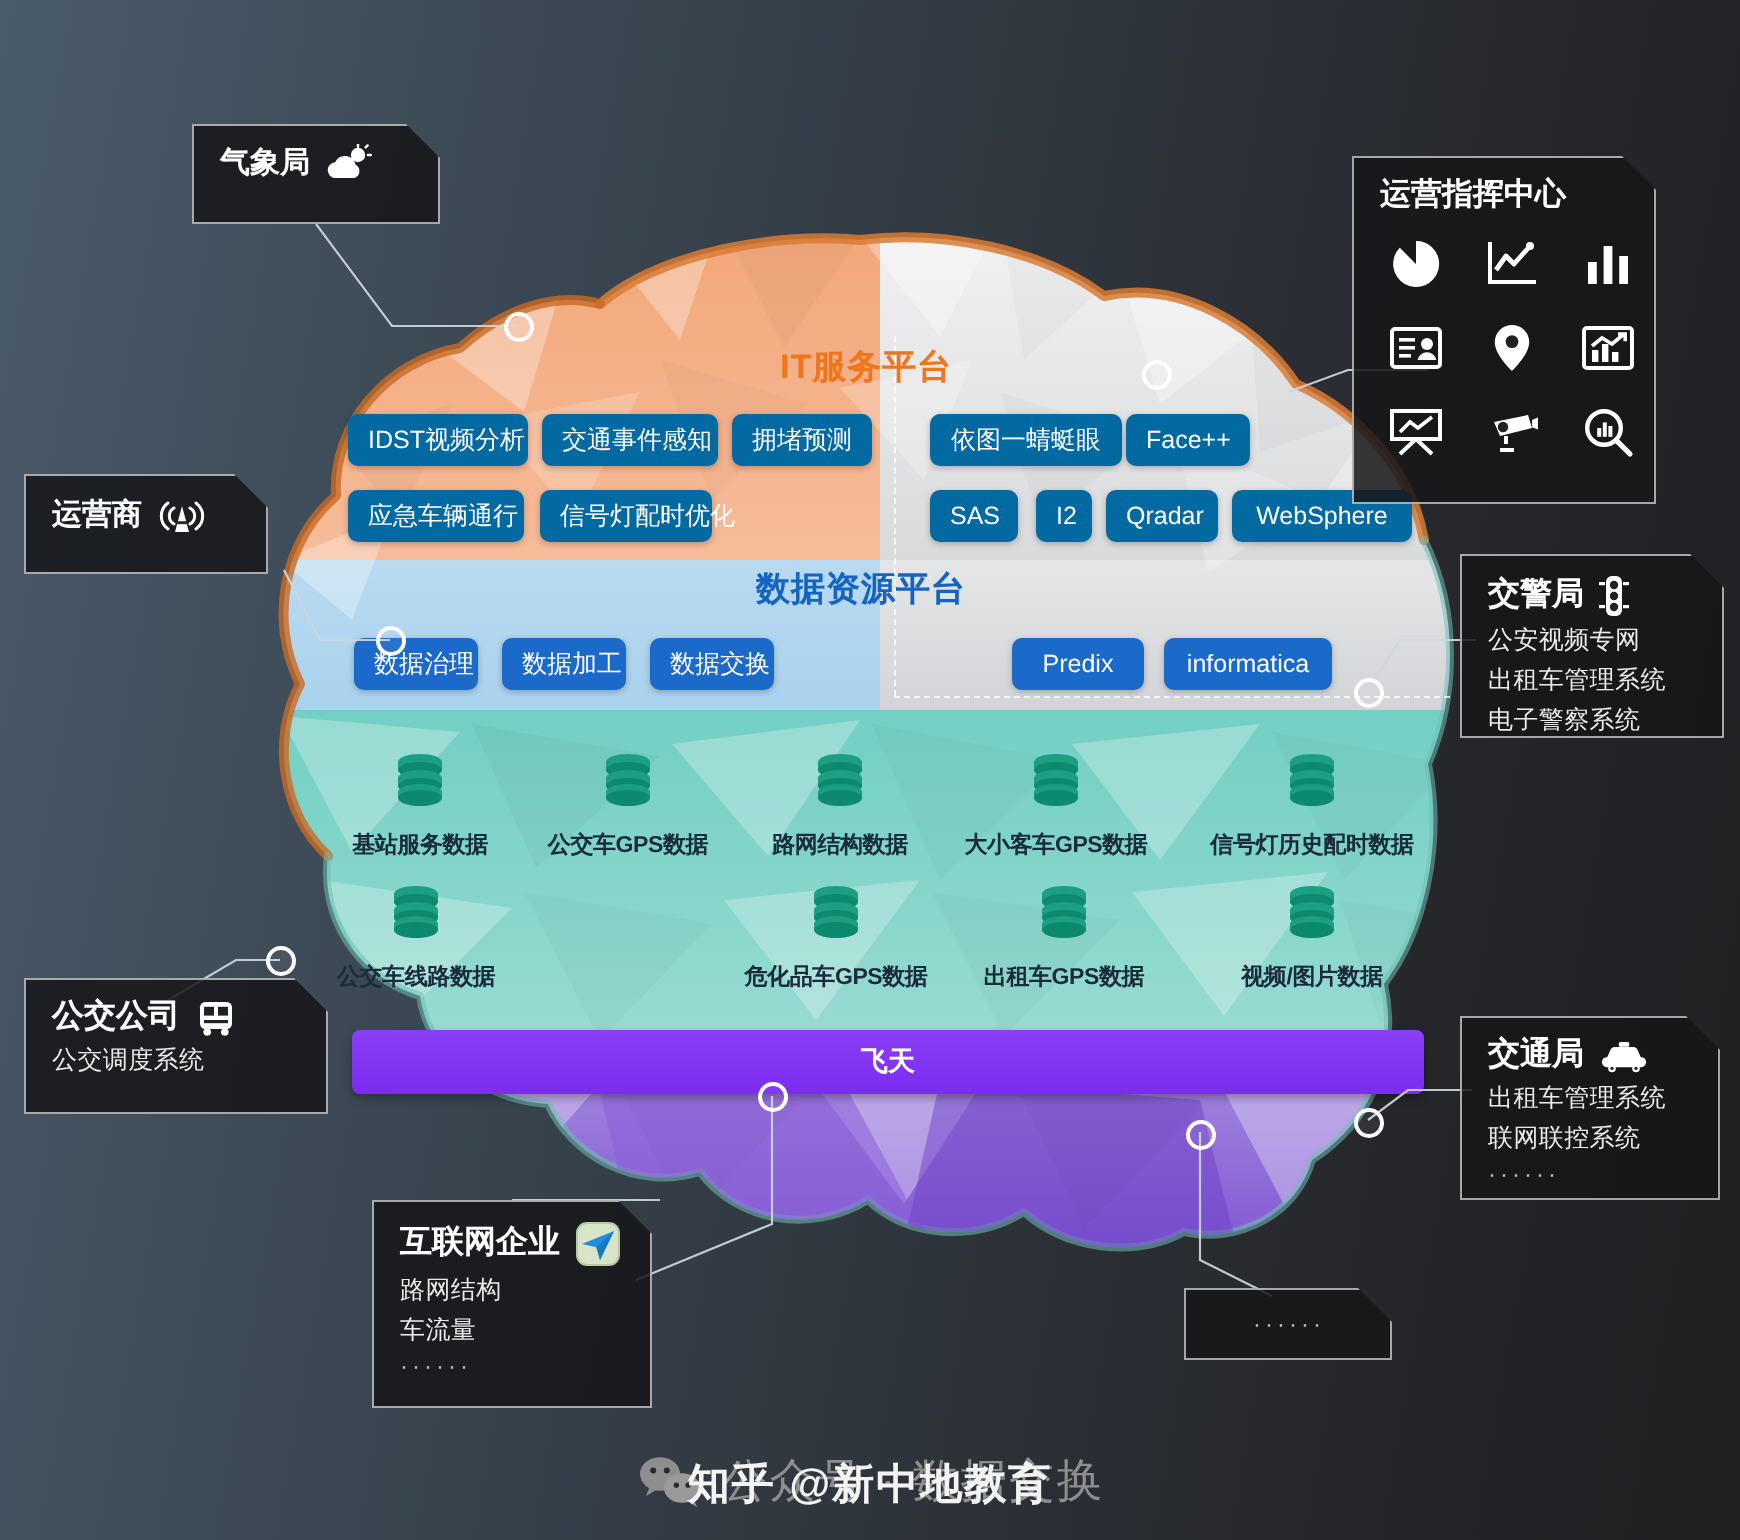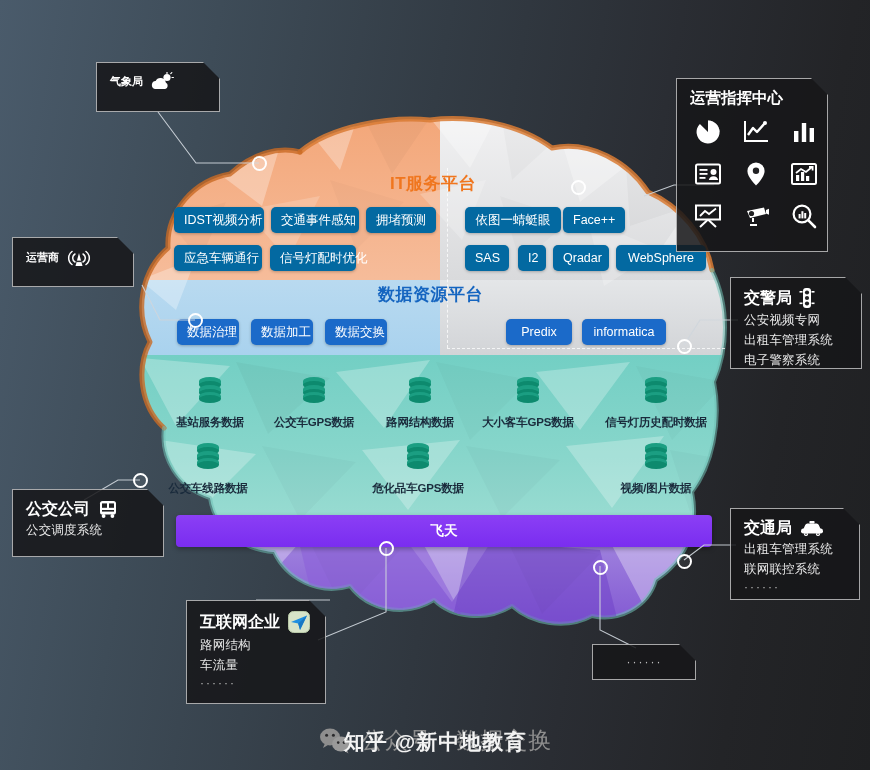--- a/index.html
+++ b/index.html
@@ -62,21 +62,21 @@
   .callout{
     position:absolute; background:rgba(22,22,24,.86);
     color:#fff; padding:9px 12px 10px 13px;
     border:1px solid rgba(255,255,255,.62);
     clip-path:polygon(0 0, calc(100% - 17px) 0, 100% 17px, 100% 100%, 0 100%);
   }
   .callout .hd{
     display:flex; align-items:center; gap:7px;
     font-size:16px; font-weight:bold; white-space:nowrap; line-height:1.25;
   }
-  .callout .hd.only{ font-size:11px; }
+  .callout .hd.only{ font-size:15px; }
   .callout .ln{
     font-size:12.5px; margin-top:3px; color:#e9e9e9; white-space:nowrap;
     letter-spacing:.2px;
   }
   .callout .dots{ font-size:12px; letter-spacing:2px; color:#bdbdbd; margin-top:2px; }
 
   .ico{ display:inline-flex; align-items:center; justify-content:center; }
 
   
   #cc-grid{
@@ -370,20 +370,38 @@
             <rect x="4" y="14" width="22" height="4"></rect>
         <ellipse cx="15" cy="18" rx="11" ry="4" fill="#0d8a6e"></ellipse>
         <ellipse cx="15" cy="21" rx="11" ry="4"></ellipse>
             <rect x="4" y="21" width="22" height="3"></rect>
         <ellipse cx="15" cy="24" rx="11" ry="4" fill="#0d8a6e"></ellipse>
       </g>
         </svg>
     </span>
     <span class="cap">危化品车GPS数据</span>
   </div>
+  <div class="dnode" style="left:472px; top:441px;">
+    <span class="db ico">
+      <svg width="30" height="30" viewBox="0 0 30 30">
+          <g fill="#1b9e82">
+        <ellipse cx="15" cy="6" rx="11" ry="4"></ellipse>
+            <rect x="4" y="6" width="22" height="4"></rect>
+        <ellipse cx="15" cy="10" rx="11" ry="4" fill="#0d8a6e"></ellipse>
+        <ellipse cx="15" cy="14" rx="11" ry="4"></ellipse>
+            <rect x="4" y="14" width="22" height="4"></rect>
+        <ellipse cx="15" cy="18" rx="11" ry="4" fill="#0d8a6e"></ellipse>
+        <ellipse cx="15" cy="21" rx="11" ry="4"></ellipse>
+            <rect x="4" y="21" width="22" height="3"></rect>
+        <ellipse cx="15" cy="24" rx="11" ry="4" fill="#0d8a6e"></ellipse>
+      </g>
+        </svg>
+    </span>
+    <span class="cap">出租车GPS数据</span>
+  </div>
   <div class="dnode" style="left:596px; top:441px;">
     <span class="db ico">
       <svg width="30" height="30" viewBox="0 0 30 30">
           <g fill="#1b9e82">
         <ellipse cx="15" cy="6" rx="11" ry="4"></ellipse>
             <rect x="4" y="6" width="22" height="4"></rect>
         <ellipse cx="15" cy="10" rx="11" ry="4" fill="#0d8a6e"></ellipse>
         <ellipse cx="15" cy="14" rx="11" ry="4"></ellipse>
             <rect x="4" y="14" width="22" height="4"></rect>
         <ellipse cx="15" cy="18" rx="11" ry="4" fill="#0d8a6e"></ellipse>

